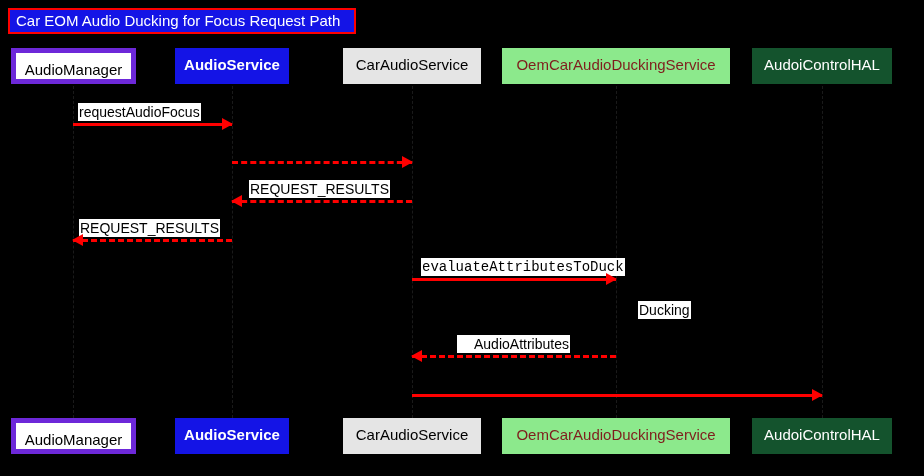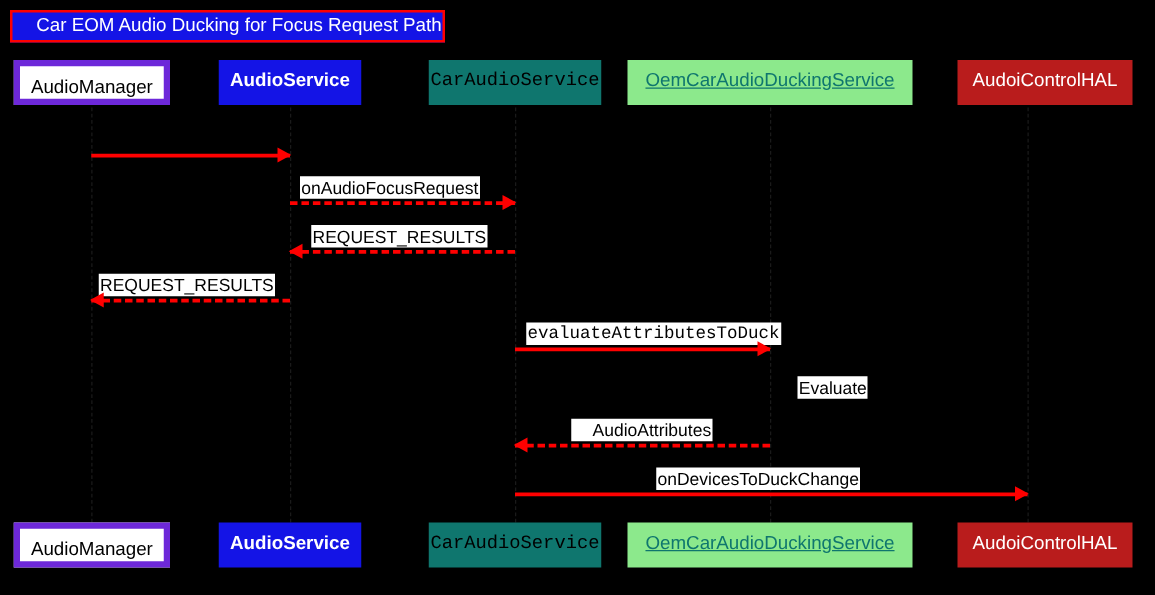--- a/index.html
+++ b/index.html
@@ -22,21 +22,21 @@
     left: 8px;
     top: 8px;
     width: 348px;
     height: 26px;
     background: #1414e6;
     border: 2px solid #ff0000;
     box-sizing: border-box;
     color: #ffffff;
     font-size: 15px;
     line-height: 22px;
-    padding-left: 19px;
+    padding-left: 6px;
     white-space: nowrap;
     letter-spacing: 0px;
   }
 
   
   .participant {
     position: absolute;
     box-sizing: border-box;
     height: 36px;
     line-height: 34px;
@@ -49,36 +49,33 @@
     border: 5px solid #6d28d9;
     color: #000000;
   }
   .p-blue {
     background: #1414e6;
     border: none;
     color: #ffffff;
     font-weight: bold;
   }
   .p-cream {
-    background: #0f766e;
-    border: none;
-    color: #000000;
-    font-family: Liberation Mono, monospace;
+    background: #e5e5e5;
+    border: none;
+    color: #000000;
   }
   .p-green {
     background: #8ce98c;
     border: none;
-    color: #0f766e;
-    text-decoration: underline;
+    color: #7f1d1d;
   }
   .p-gray {
-    background: #b91c1c;
+    background: #14532d;
     border: none;
     color: #ffffff;
-    margin-left: 14px;
   }
 
   
   .lifeline {
     position: absolute;
     width: 0;
     border-left: 1px dashed #1a1a1a;
     top: 86px;
     height: 332px;
   }
@@ -158,26 +155,26 @@
   <div class="participant p-cream" style="left:343px; top:48px; width:138px;">CarAudioService</div>
   <div class="participant p-green" style="left:502px; top:48px; width:228px;">OemCarAudioDuckingService</div>
   <div class="participant p-gray" style="left:752px; top:48px; width:140px;">AudoiControlHAL</div>
 
   <div class="participant p-white" style="left:11px;  top:418px; width:125px;">AudioManager</div>
   <div class="participant p-blue" style="left:175px; top:418px; width:114px;">AudioService</div>
   <div class="participant p-cream" style="left:343px; top:418px; width:138px;">CarAudioService</div>
   <div class="participant p-green" style="left:502px; top:418px; width:228px;">OemCarAudioDuckingService</div>
   <div class="participant p-gray" style="left:752px; top:418px; width:140px;">AudoiControlHAL</div>
 
+  <div class="msg-label" style="left:78px; top:103px;">requestAudioFocus</div>
   <div class="msg solid to-right" style="left:73px; top:122px; width:159px;">
     <div class="line"></div>
     <div class="head"></div>
   </div>
 
-  <div class="msg-label" style="left:240px; top:141px;">onAudioFocusRequest</div>
   <div class="msg dashed to-right" style="left:232px; top:160px; width:180px;">
     <div class="line"></div>
     <div class="head"></div>
   </div>
 
   <div class="msg-label" style="left:249px; top:180px;">REQUEST_RESULTS</div>
   <div class="msg dashed to-left" style="left:232px; top:199px; width:180px;">
     <div class="line"></div>
     <div class="head"></div>
   </div>
@@ -187,27 +184,26 @@
     <div class="line"></div>
     <div class="head"></div>
   </div>
 
   <div class="msg-label" style="left:421px; top:258px;font-family:Liberation Mono, monospace;">evaluateAttributesToDuck</div>
   <div class="msg solid to-right" style="left:412px; top:277px; width:204px;">
     <div class="line"></div>
     <div class="head"></div>
   </div>
 
-  <div class="note-label" style="left:638px; top:301px;">Evaluate</div>
+  <div class="note-label" style="left:638px; top:301px;">Ducking</div>
 
   <div class="msg-label" style="left:457px; top:335px;padding-left:17px;">AudioAttributes</div>
   <div class="msg dashed to-left" style="left:412px; top:354px; width:204px;">
     <div class="line"></div>
     <div class="head"></div>
   </div>
 
-  <div class="msg-label" style="left:525px; top:374px;">onDevicesToDuckChange</div>
   <div class="msg solid to-right" style="left:412px; top:393px; width:410px;">
     <div class="line"></div>
     <div class="head"></div>
   </div>
 
 </div>
 
 </body></html>

